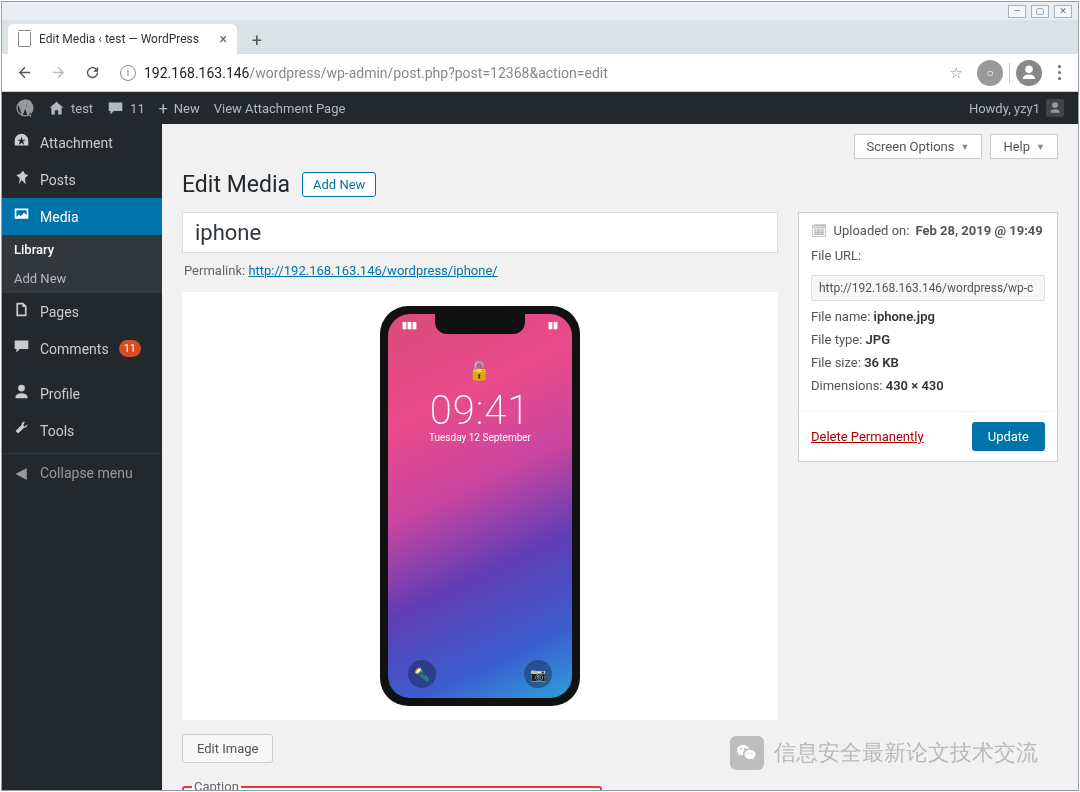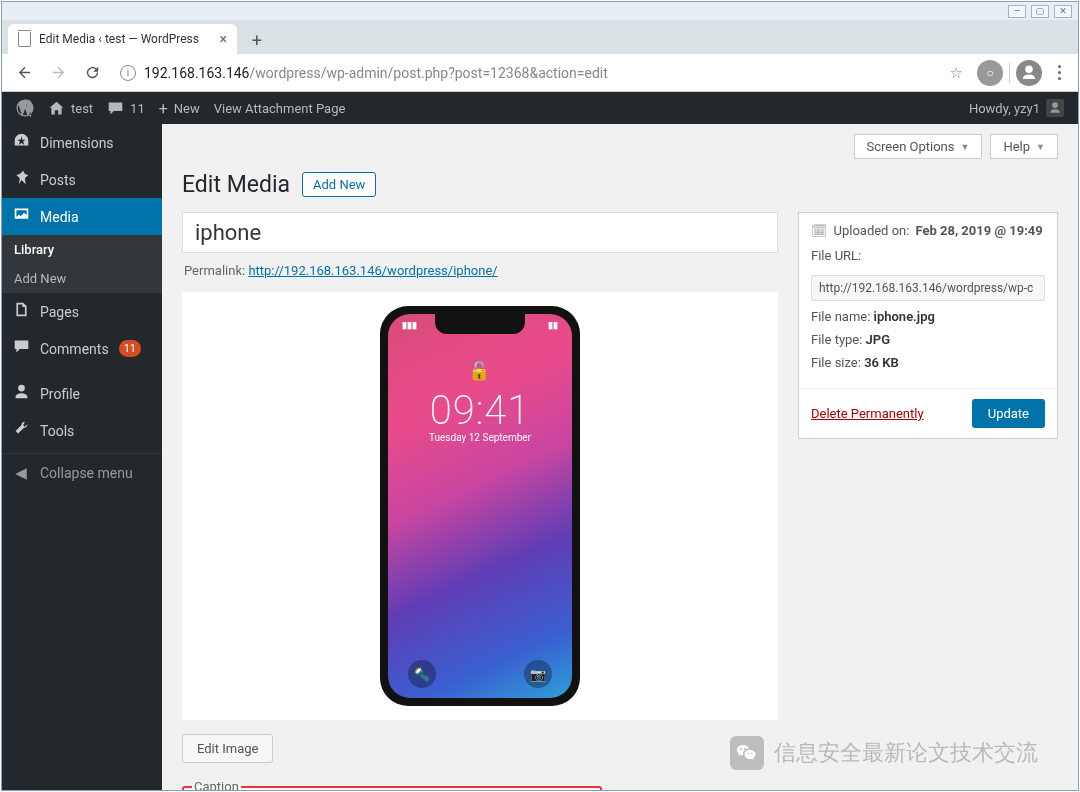--- a/index.html
+++ b/index.html
@@ -181,21 +181,21 @@
       </div>
     </div>
   </div>
 
   <div class="wp-body">
     <div class="wp-sidebar">
       <div class="menu-item">
         <span class="menu-icon"><svg class="mi" viewBox="0 0 20 20">
               <path d="M10 2a8 8 0 0 0-8 8v6h16v-6a8 8 0 0 0-8-8zm0 3 1 4h4l-3 2 1 4-3-2-3 2 1-4-3-2h4z"></path>
             </svg></span>
-        <span>Dimensions</span>
+        <span>Attachment</span>
       </div>
       <div class="menu-item">
         <span class="menu-icon"><svg class="mi" viewBox="0 0 20 20">
               <path d="M12 2 8 6l-4 1 4 4-1 7 3-5 5 5-1-7 4-4-4-1z"></path>
             </svg></span>
         <span>Posts</span>
       </div>
       <div class="menu-item current">
         <span class="menu-icon"><svg class="mi" viewBox="0 0 20 20">
               <path d="M2 3h16v12H2zm2 2v8l3-3 2 2 4-4 3 3V5z"></path>
@@ -297,20 +297,21 @@
                 <span>Uploaded on:</span>
                 <b>Feb 28, 2019 @ 19:49</b>
               </div>
               <div class="info-line">
                 <span>File URL:</span>
                 <input class="file-url" readonly="" value="http://192.168.163.146/wordpress/wp-c" style="">
               </div>
               <div class="info-line"><span>File name:</span> <b>iphone.jpg</b></div>
               <div class="info-line"><span>File type:</span> <b>JPG</b></div>
               <div class="info-line"><span>File size:</span> <b>36 KB</b></div>
+              <div class="info-line"><span>Dimensions:</span> <b>430 × 430</b></div>
             </div>
             <div class="postbox-footer">
               <span class="delete-link">Delete Permanently</span>
               <button class="update-btn">Update</button>
             </div>
           </div>
         </div>
       </div>
 
       <div class="watermark">

